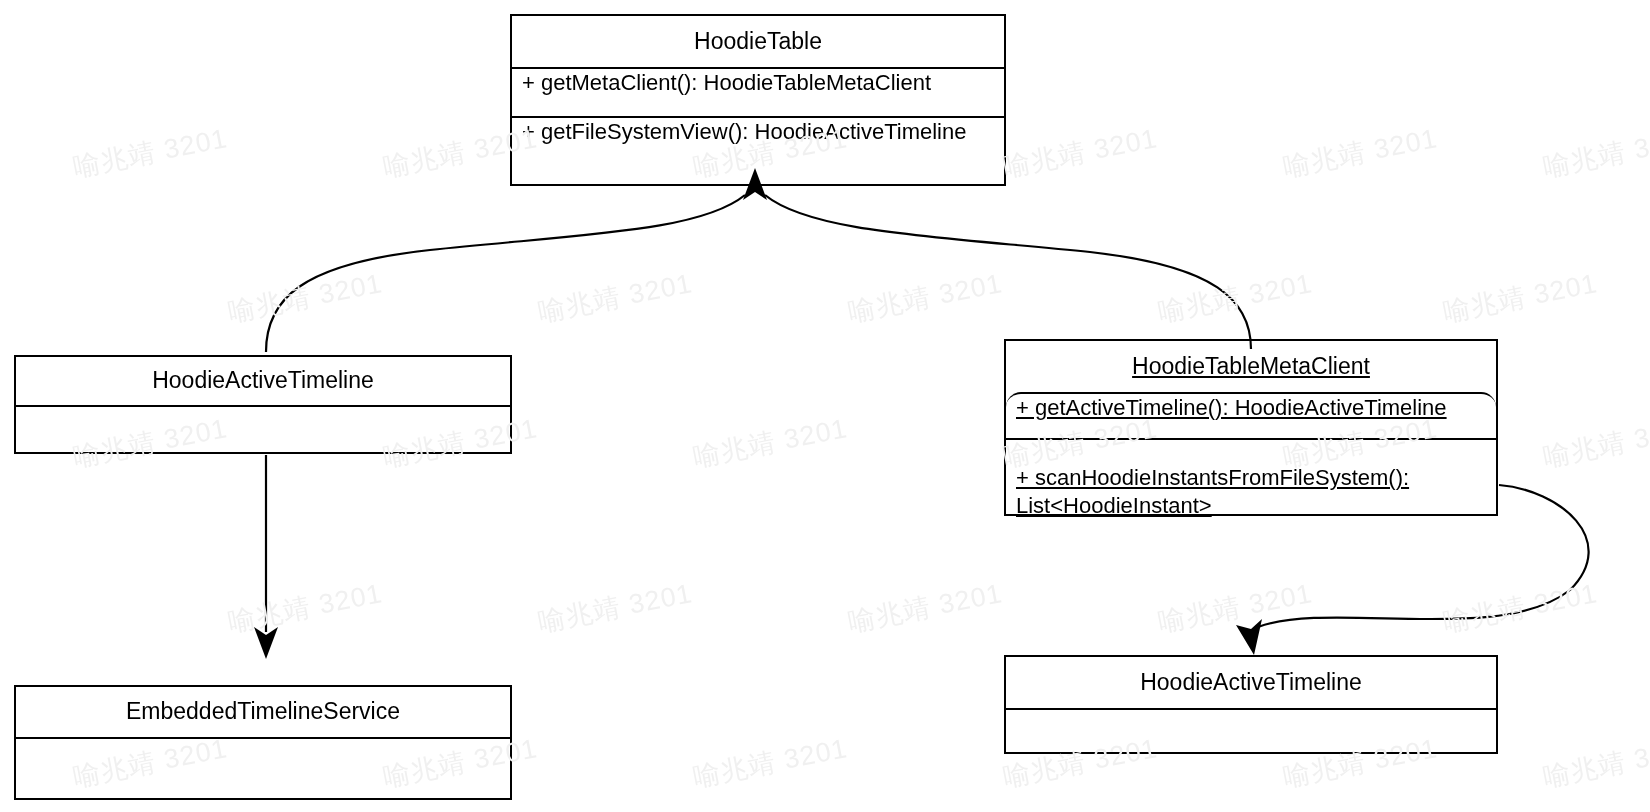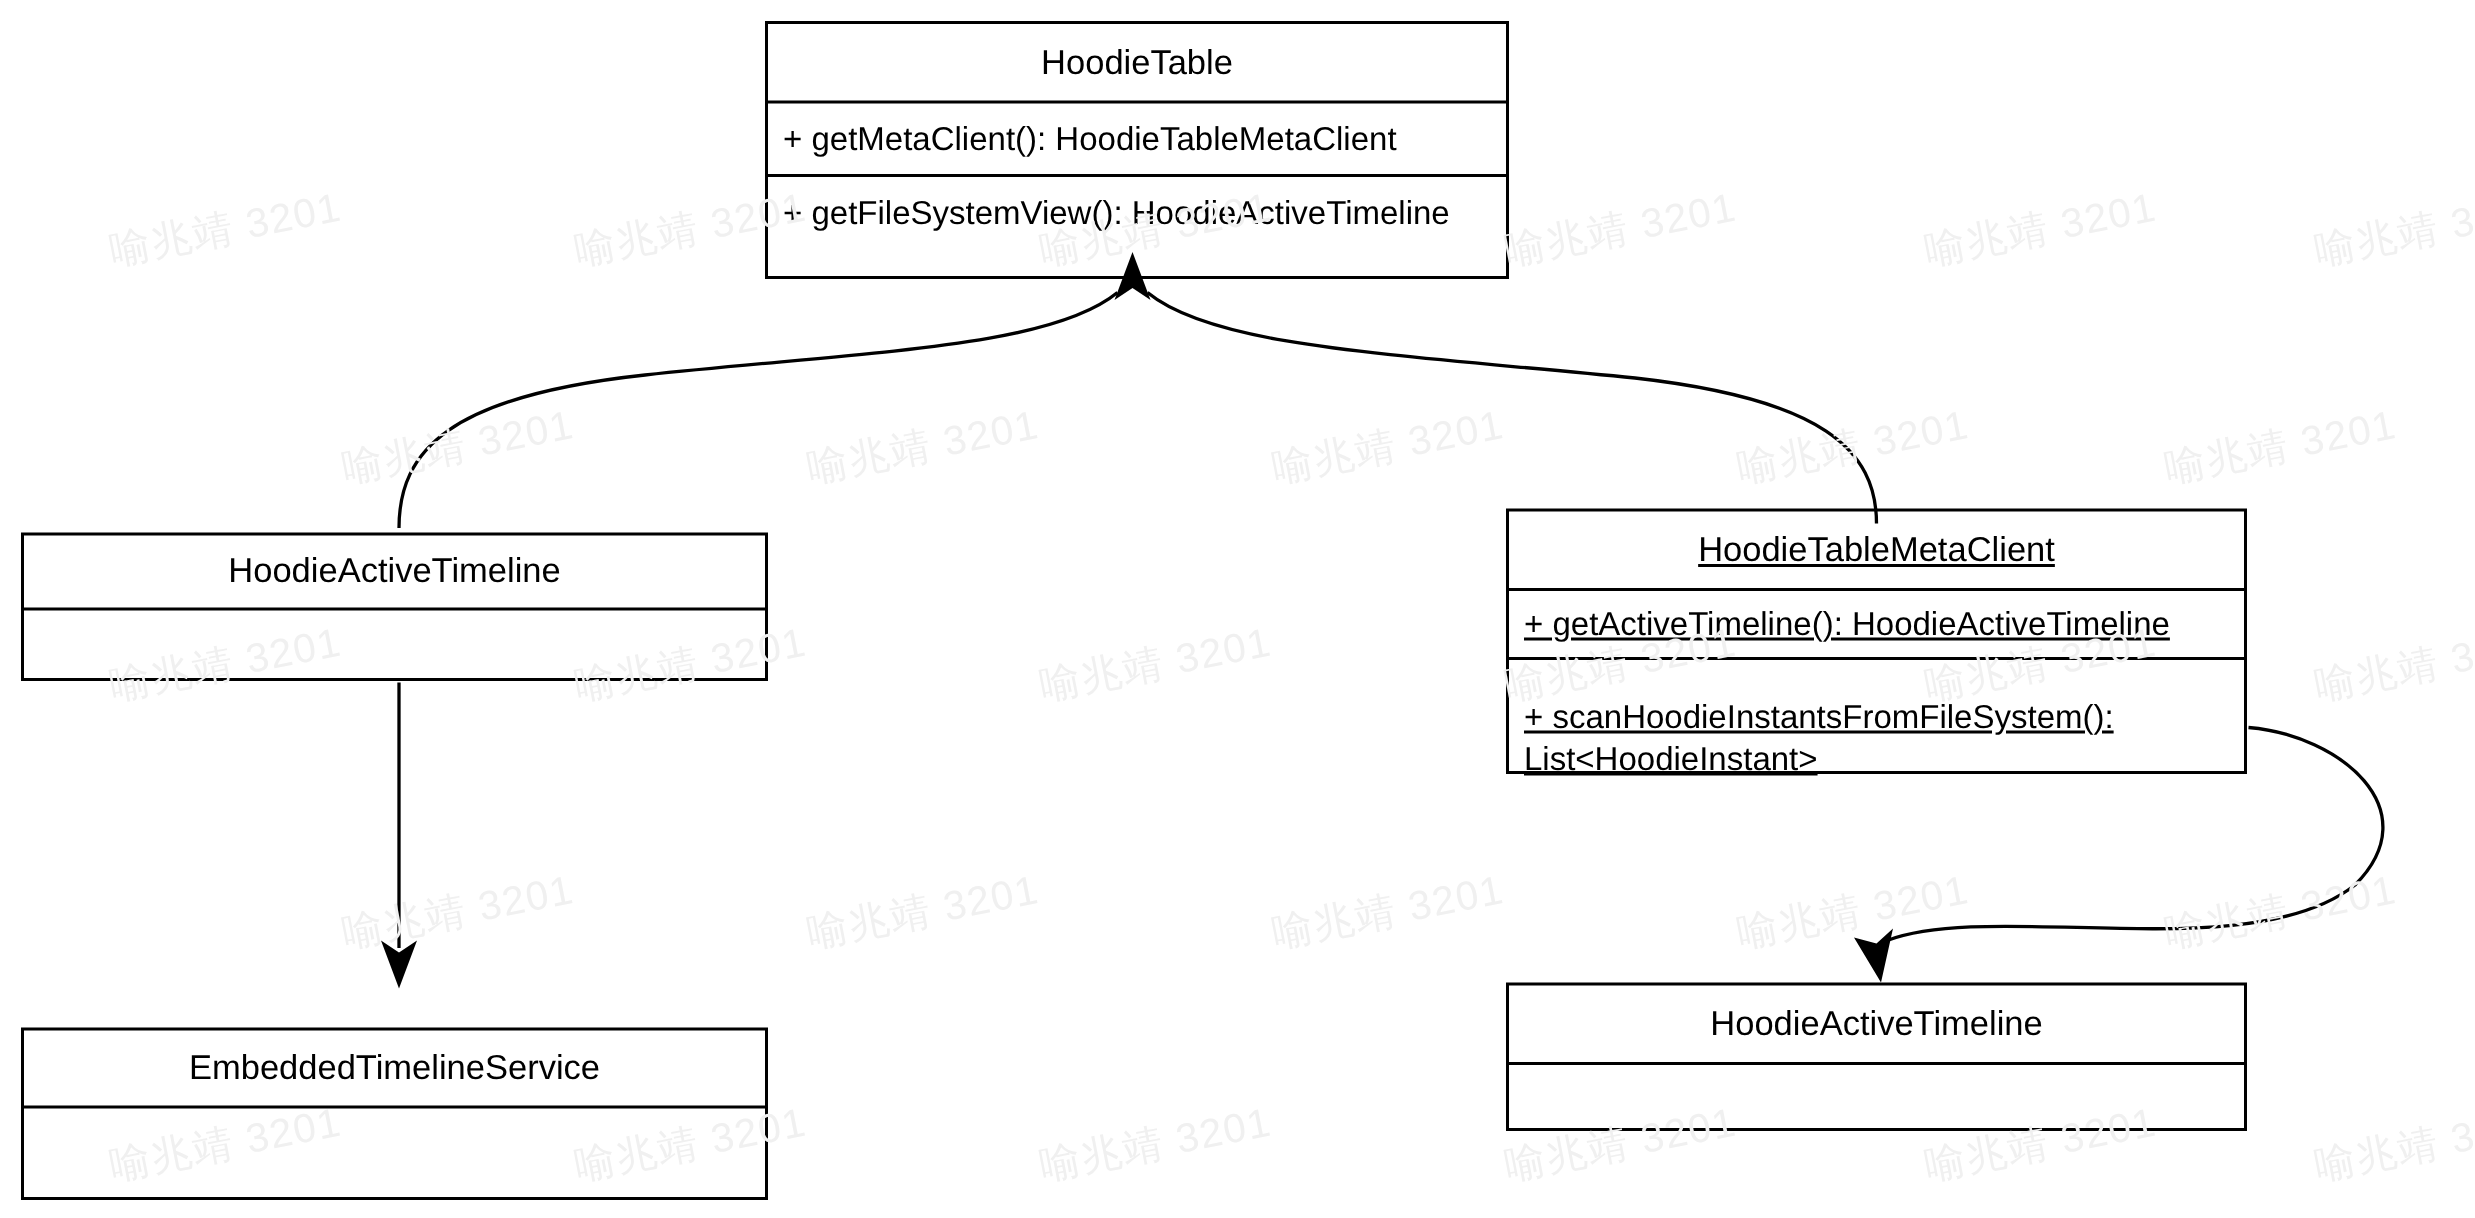--- a/index.html
+++ b/index.html
@@ -67,21 +67,21 @@
     line-height: 1.2;
     display: flex;
     align-items: center;
     justify-content: center;
   }
   .uml-compartment {
     box-sizing: border-box;
     border-top: 2.5px solid #000000;
     padding: 0 10px;
     display: flex;
-    align-items: center;
+    align-items: flex-start;
     font-size: 22px;
     color: #000000;
     line-height: 1.25;
   }
   .uml-compartment.empty { }
   .uml-compartment .mtext {
     display: block;
     width: 100%;
     text-align: left;
   }
@@ -91,21 +91,21 @@
   #box-hoodie-table .uml-title { height: 51px; }
   #box-hoodie-table .c1 { height: 49px; }
   #box-hoodie-table .c2 { height: 49px; }
 
   #box-table-file-system-view { left: 14px; top: 355px; width: 498px; height: 99px; }
   #box-table-file-system-view .uml-title { height: 48px; }
   #box-table-file-system-view .c1 { height: 46px; }
 
   #box-hoodie-table-meta-client { left: 1004px; top: 339px; width: 494px; height: 177px; text-decoration: underline; }
   #box-hoodie-table-meta-client .uml-title { height: 51px; }
-  #box-hoodie-table-meta-client .c1 { height: 46px; }
+  #box-hoodie-table-meta-client .c1 { height: 46px; border-radius: 15px; }
   #box-hoodie-table-meta-client .c2 { height: 75px; align-items: flex-start; padding-top: 24px; }
 
   #box-embedded-timeline-service { left: 14px; top: 685px; width: 498px; height: 115px; }
   #box-embedded-timeline-service .uml-title { height: 50px; }
   #box-embedded-timeline-service .c1 { height: 44px; }
 
   #box-hoodie-active-timeline { left: 1004px; top: 655px; width: 494px; height: 99px; }
   #box-hoodie-active-timeline .uml-title { height: 51px; }
   #box-hoodie-active-timeline .c1 { height: 45px; }
 </style>

